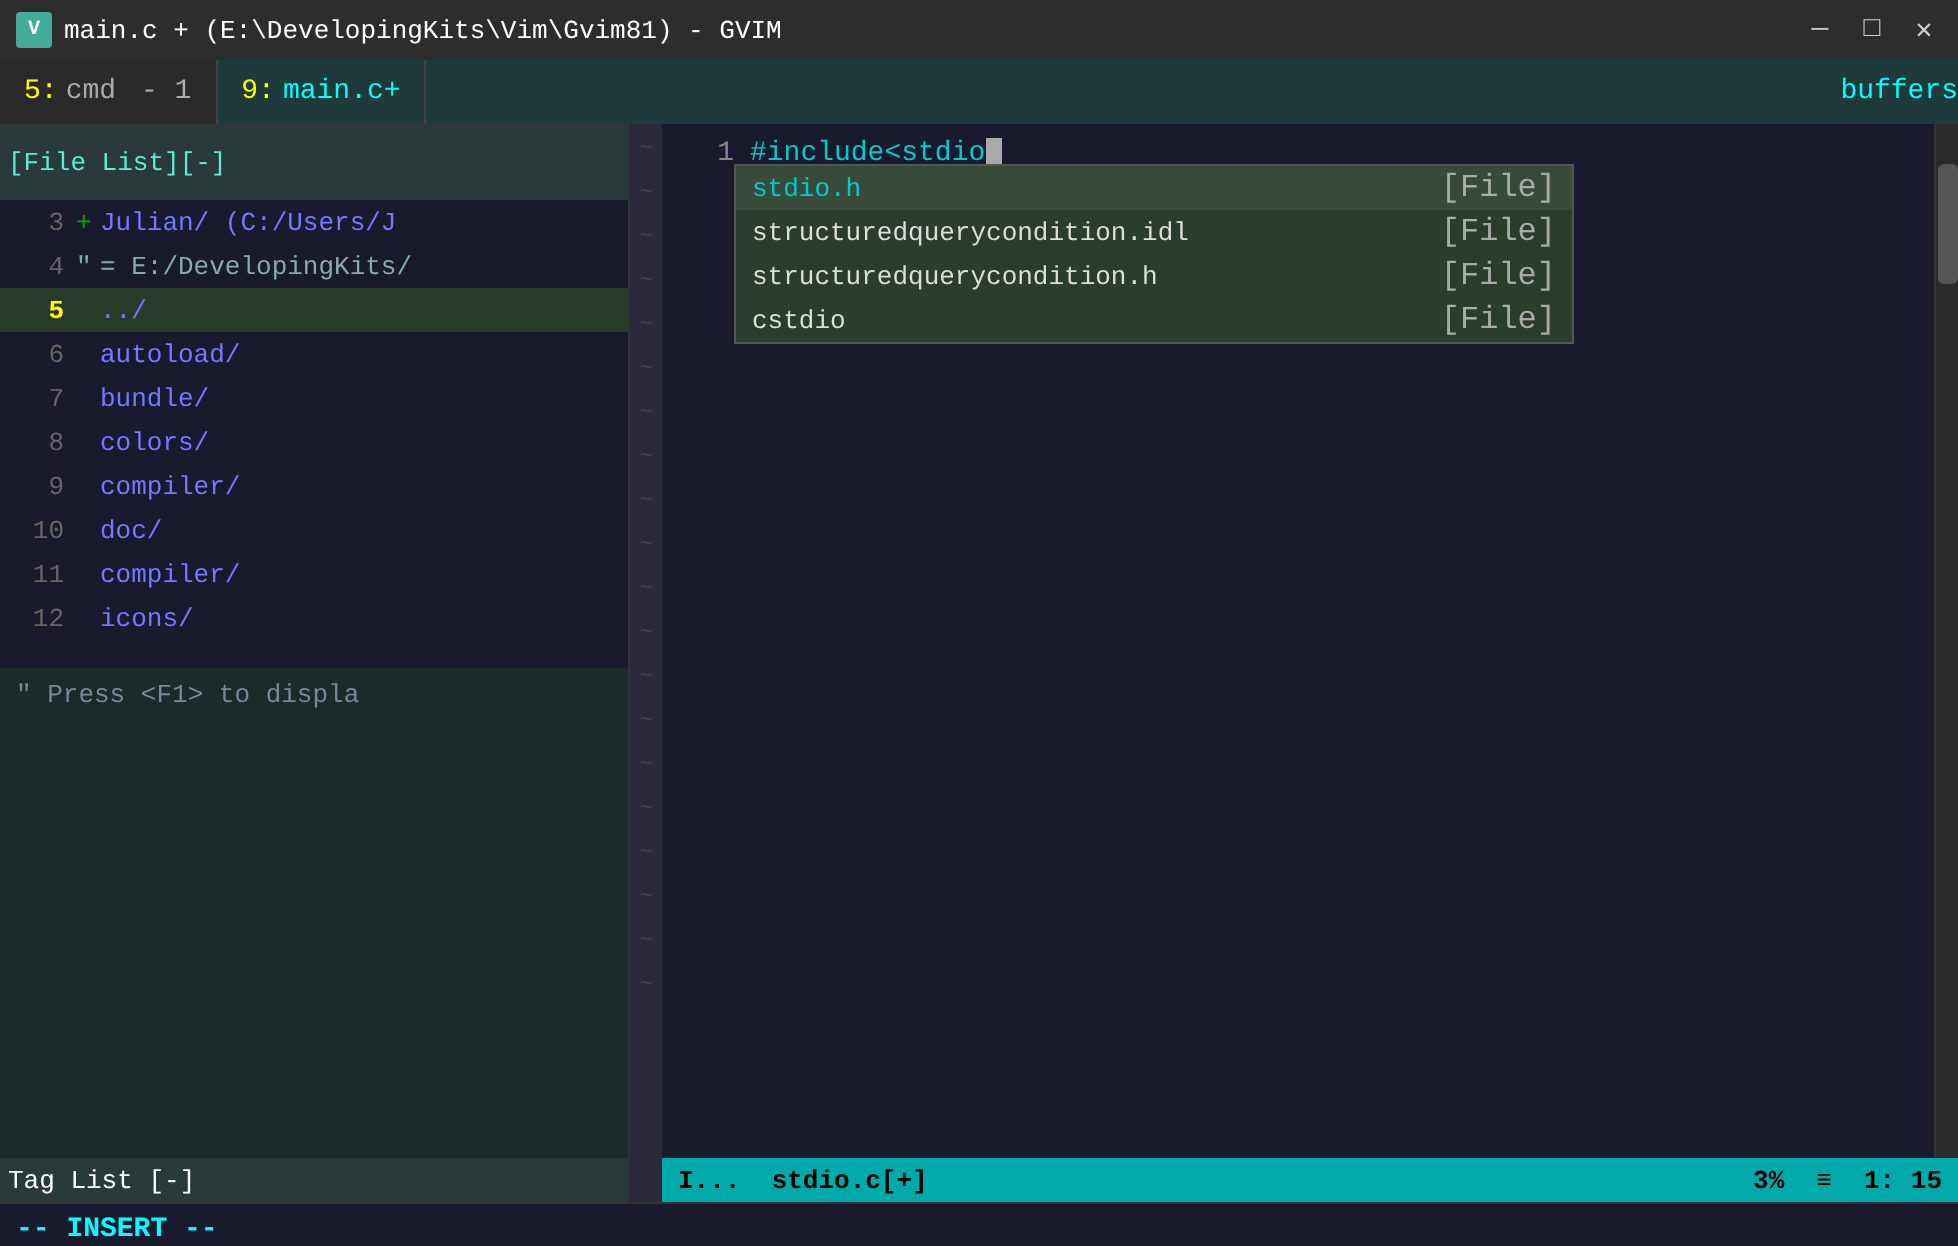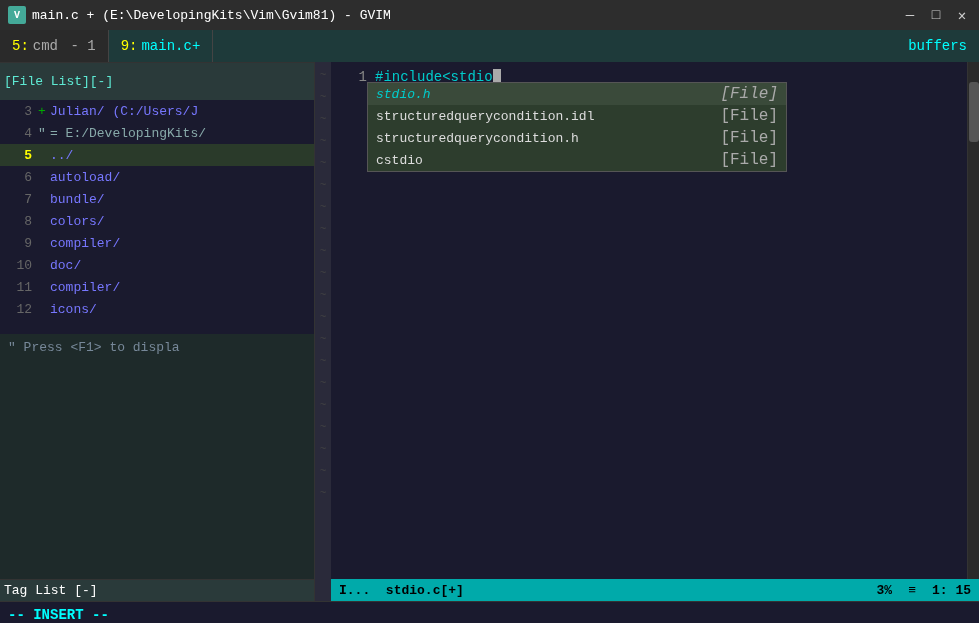--- a/index.html
+++ b/index.html
@@ -76,21 +76,21 @@
       color: #ffff00;
       margin-right: 4px;
     }
     .tab-sep {
       color: #666;
       margin: 0 2px;
     }
     .buffers-label {
       margin-left: auto;
       color: #00ffff;
-      padding-right: 12px;
+      padding-right: 0;
       font-size: 14px;
     }
 
     
     .main-content {
       display: flex;
       flex: 1;
       overflow: hidden;
     }
 
@@ -256,21 +256,20 @@
       display: flex;
       align-items: center;
       height: 22px;
       padding: 0 8px;
       font-size: 13px;
       color: #cccccc;
       cursor: pointer;
     }
     .autocomplete-item.selected {
       background: #3a4a3a;
-      font-style: italic;
     }
     .autocomplete-name {
       flex: 1;
       color: #dddddd;
     }
     .autocomplete-name.cyan { color: #00cccc; }
     .autocomplete-type {
       color: #aaaaaa;
       margin-left: 8px;
       font-size: 16px;

